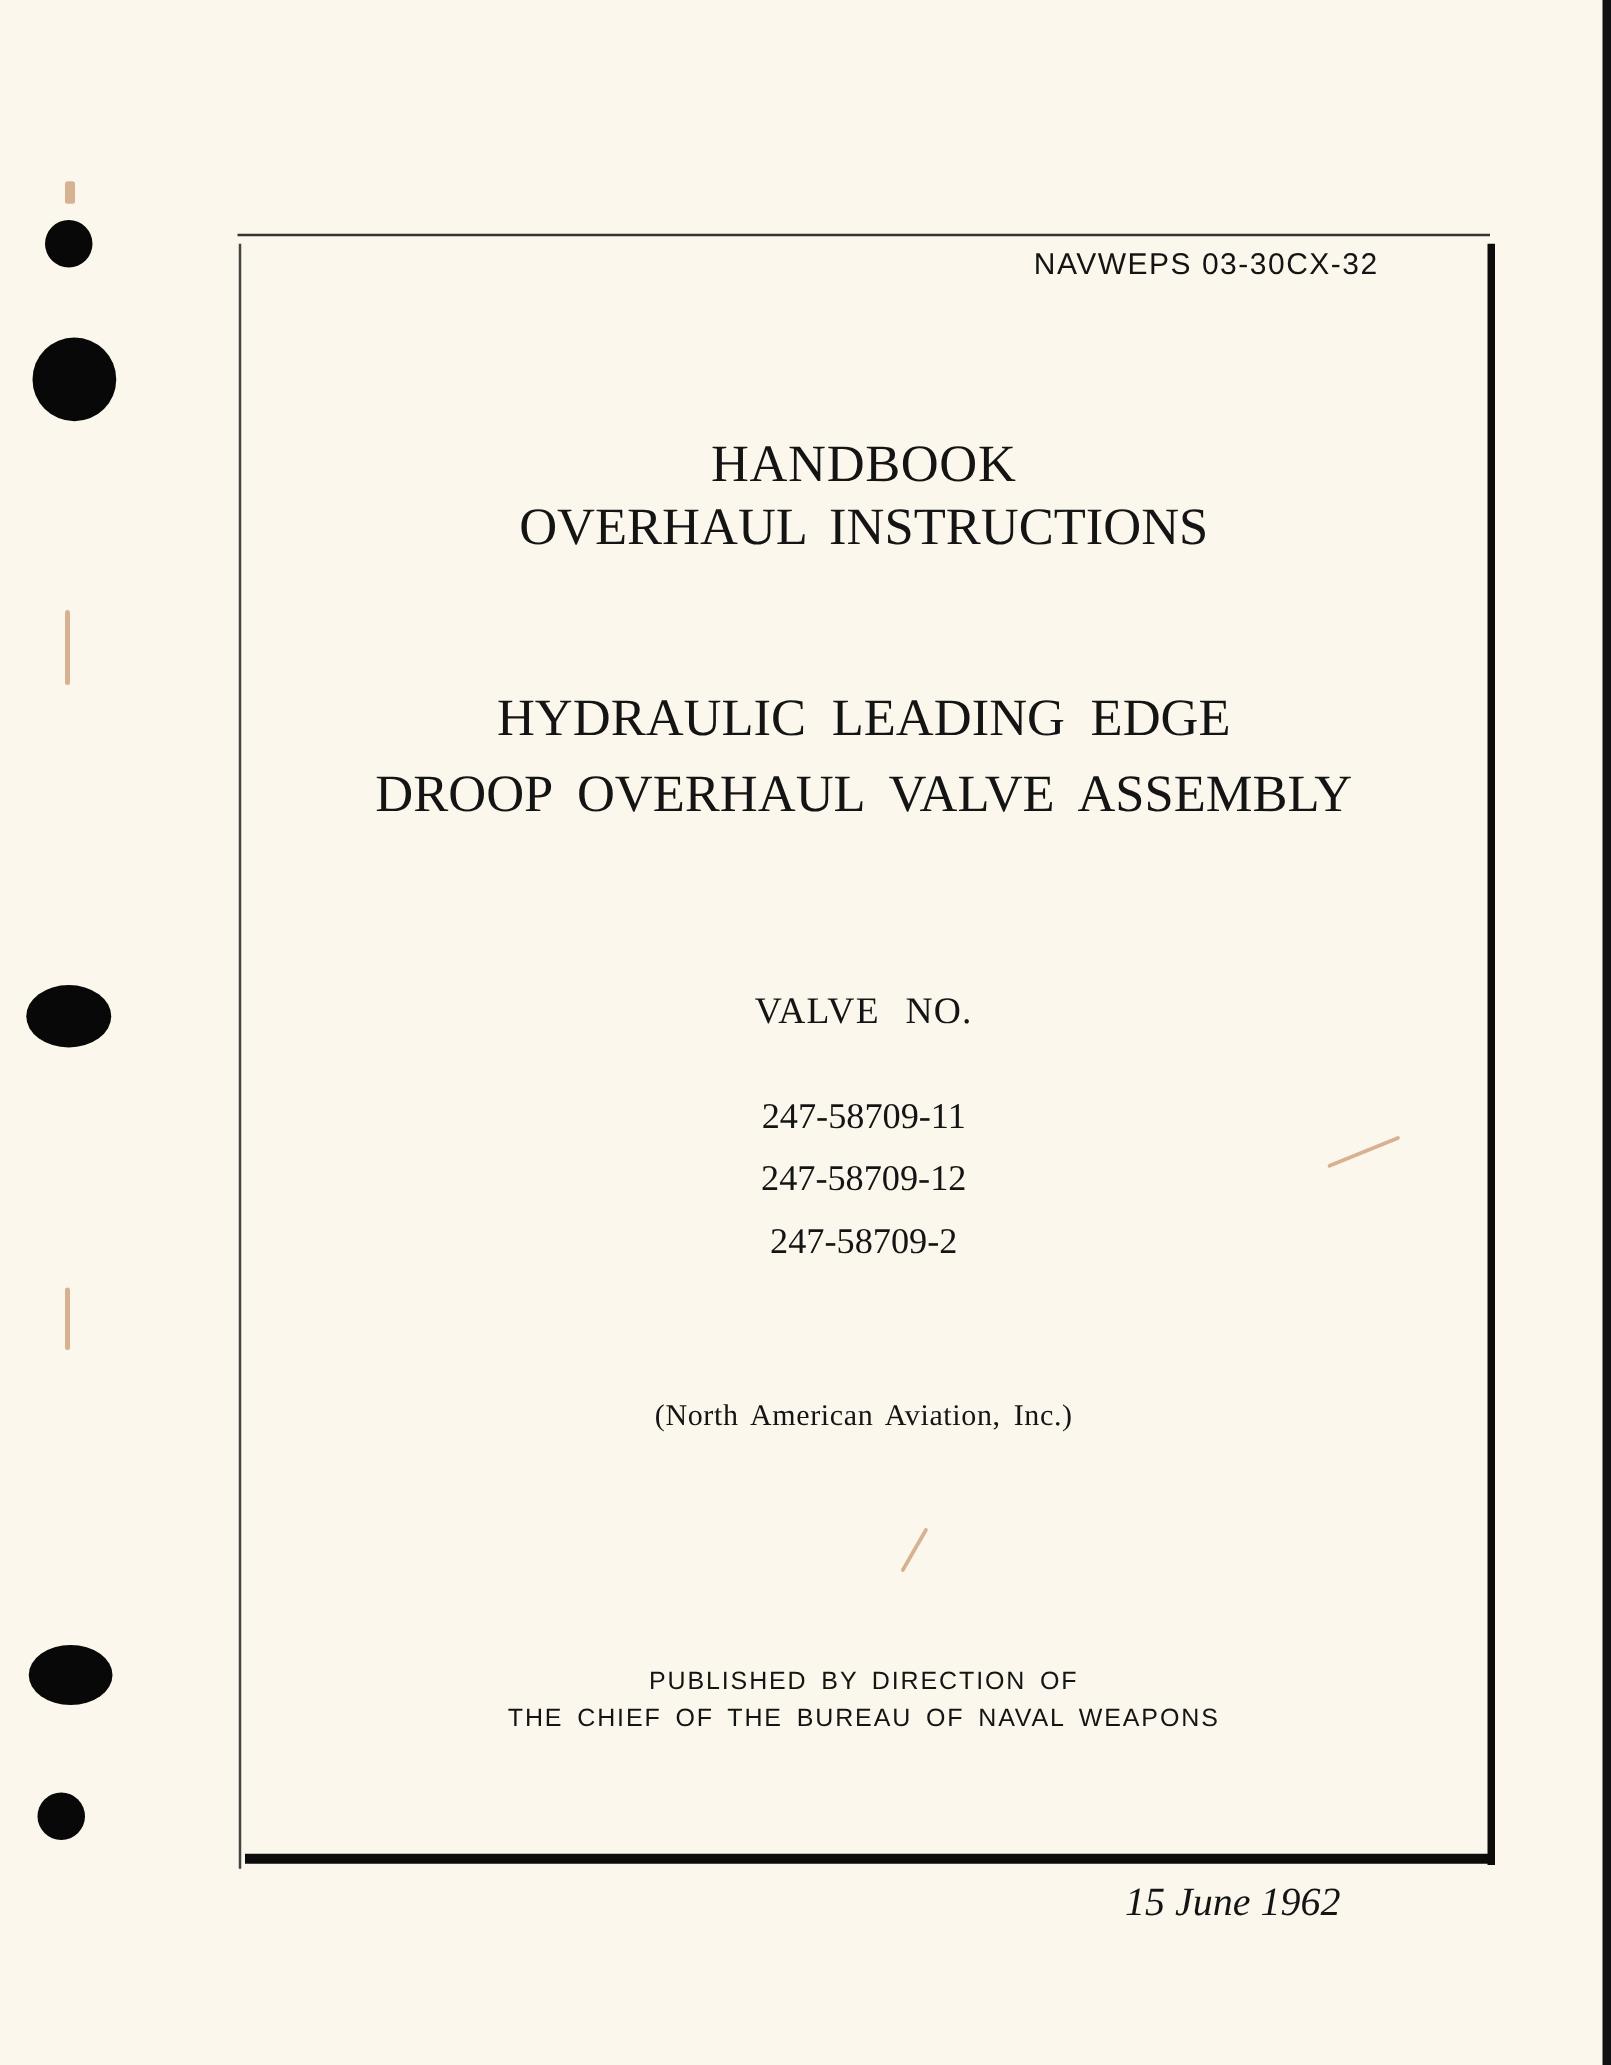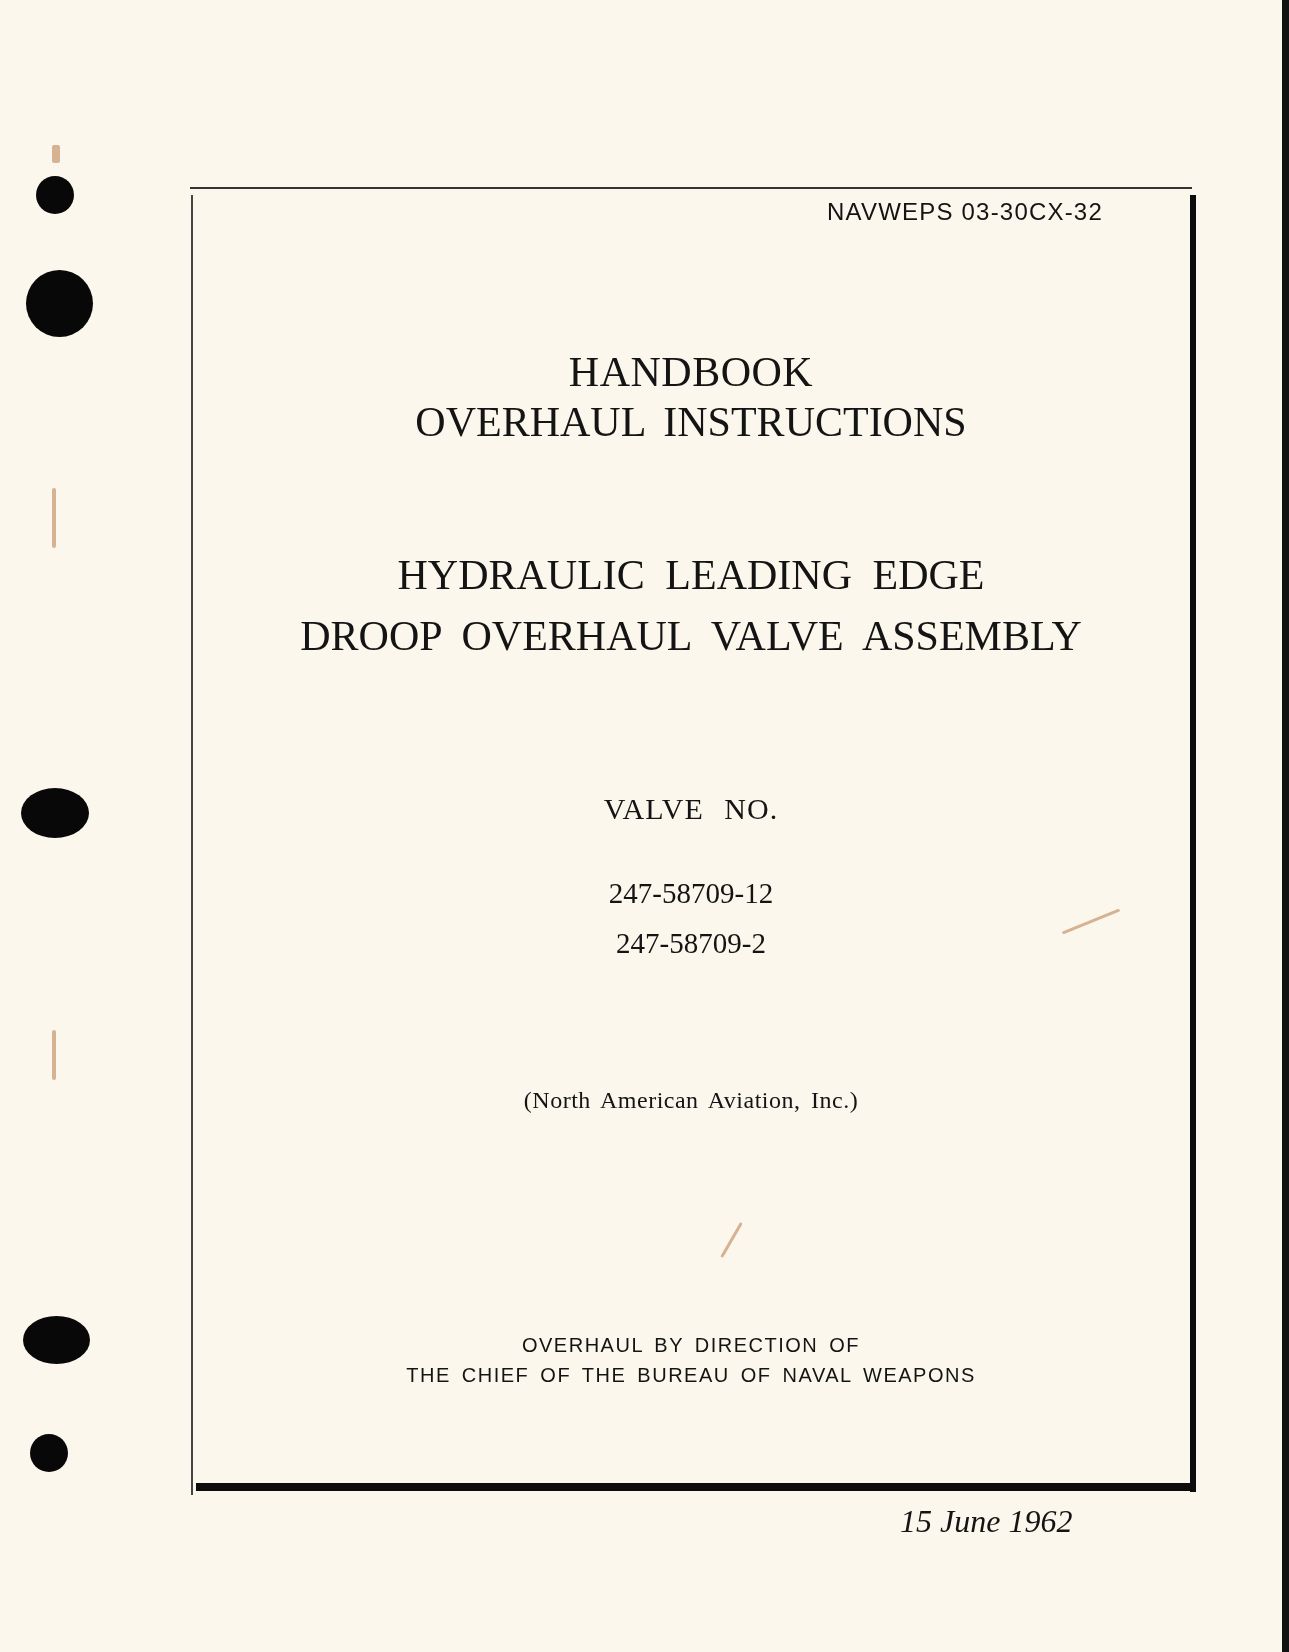--- a/index.html
+++ b/index.html
@@ -20,21 +20,21 @@
     position: absolute; left: 790px; top: 198px; width: 350px; text-align: center;
     font-family: "Liberation Sans", sans-serif; font-size: 24px; letter-spacing: 1.2px;
   }
   .center-text { position: absolute; left: 191px; width: 1000px; text-align: center; }
   .title-1 { top: 348px; font-size: 42px; letter-spacing: 0.5px; }
   .title-2 { top: 398px; font-size: 42px; word-spacing: 8px; }
   .subject-1 { top: 551px; font-size: 42px; word-spacing: 10px; }
   .subject-2 { top: 612px; font-size: 42px; word-spacing: 10px; }
   .part-label { top: 792px; font-size: 30px; word-spacing: 12px; letter-spacing: 1px; }
   .part-list { top: 868px; font-size: 29px; line-height: 50px; }
-  .manufacturer { top: 1087px; font-size: 24px; word-spacing: 4px; letter-spacing: 0.5px; }
+  .manufacturer { top: 1120px; font-size: 24px; word-spacing: 4px; letter-spacing: 0.5px; }
   .publisher { top: 1330px; font-family: "Liberation Sans", sans-serif; font-size: 20px; letter-spacing: 1.5px; line-height: 30px; word-spacing: 4px; }
   .date { position: absolute; left: 900px; top: 1503px; width: 295px; font-style: italic; font-size: 32px; }
 </style>
 </head>
 <body>
 
 <div class="page-edge"></div>
 
 <div class="hole" style="left:36px;top:176px;width:38px;height:38px;"></div>
 <div class="hole" style="left:26px;top:270px;width:67px;height:67px;"></div>
@@ -57,24 +57,25 @@
 
 <div class="center-text title-1">HANDBOOK</div>
 <div class="center-text title-2">OVERHAUL INSTRUCTIONS</div>
 
 <div class="center-text subject-1">HYDRAULIC LEADING EDGE</div>
 <div class="center-text subject-2">DROOP OVERHAUL VALVE ASSEMBLY</div>
 
 <div class="center-text part-label">VALVE NO.</div>
 
 <div class="center-text part-list">
+  <div>247-58709-11</div>
   <div>247-58709-12</div>
   <div>247-58709-2</div>
 </div>
 
 <div class="center-text manufacturer">(North American Aviation, Inc.)</div>
 
 <div class="center-text publisher">
-  <div>OVERHAUL BY DIRECTION OF</div>
+  <div>PUBLISHED BY DIRECTION OF</div>
   <div>THE CHIEF OF THE BUREAU OF NAVAL WEAPONS</div>
 </div>
 
 <div class="date">15 June 1962</div>
 
 </body></html>

